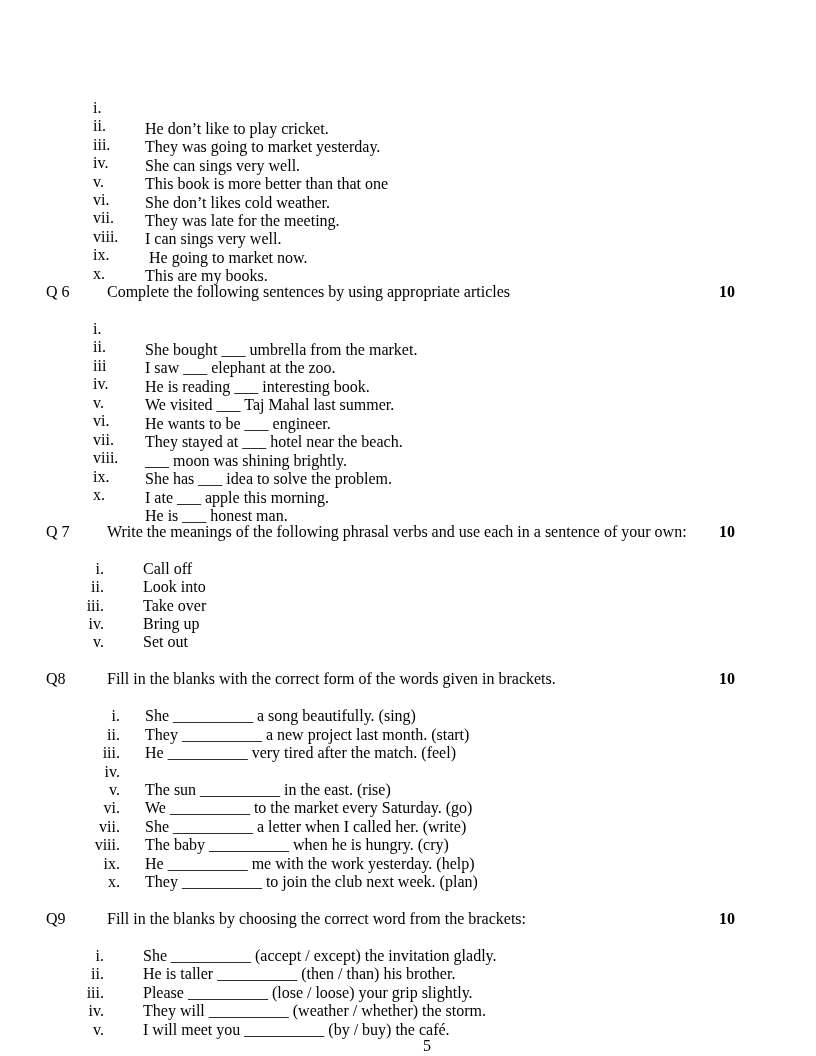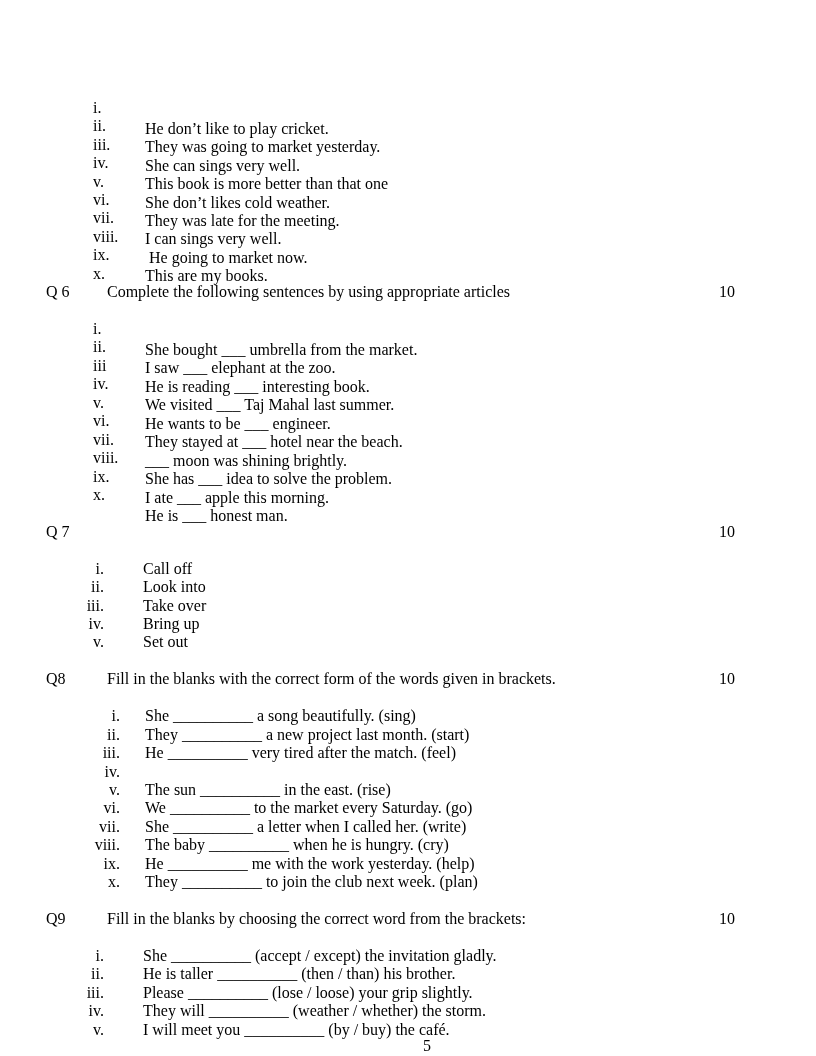--- a/index.html
+++ b/index.html
@@ -13,21 +13,21 @@
     font-size:16px;
     color:#000;
     overflow:hidden;
   }
   .flow{position:absolute;top:98.8px;left:0;right:0;}
   .line{position:relative;height:18.45px;line-height:18.45px;}
   .line span{position:absolute;top:0;white-space:pre;}
   
   .qh .qlabel{left:46px;}
   .qh .qtitle{left:95px;margin-left:12px;}
-  .qh .qmarks{right:81px;font-weight:normal;}
+  .qh .qmarks{right:81px;font-weight:bold;}
   
   .ln .rn{left:93px;}
   .ln .it{left:145px;margin-top:21px;}
   
   .rr .rn{left:46px;width:58px;text-align:right;}
   .rr .it{left:143px;text-align:center;}
   
   .r8 .rn{left:46px;width:74px;text-align:right;}
   .r8 .it{left:145px;}
   .pagenum{position:absolute;top:1037px;left:423px;line-height:18px;}
@@ -123,20 +123,21 @@
       </div>
     <div class="line ln">
         <span class="rn">x.</span>
         <span class="it">He is ___ honest man.</span>
       </div>
 
     <div class="line"></div>
 
     <div class="line qh">
         <span class="qlabel">Q 7</span>
+        <span class="qtitle">Write the meanings of the following phrasal verbs and use each in a sentence of your own:</span>
         <span class="qmarks">10</span>
       </div>
     <div class="line"></div>
 
     <div class="line rr">
         <span class="rn">i.</span>
         <span class="it">Call off</span>
       </div>
     <div class="line rr">
         <span class="rn">ii.</span>

